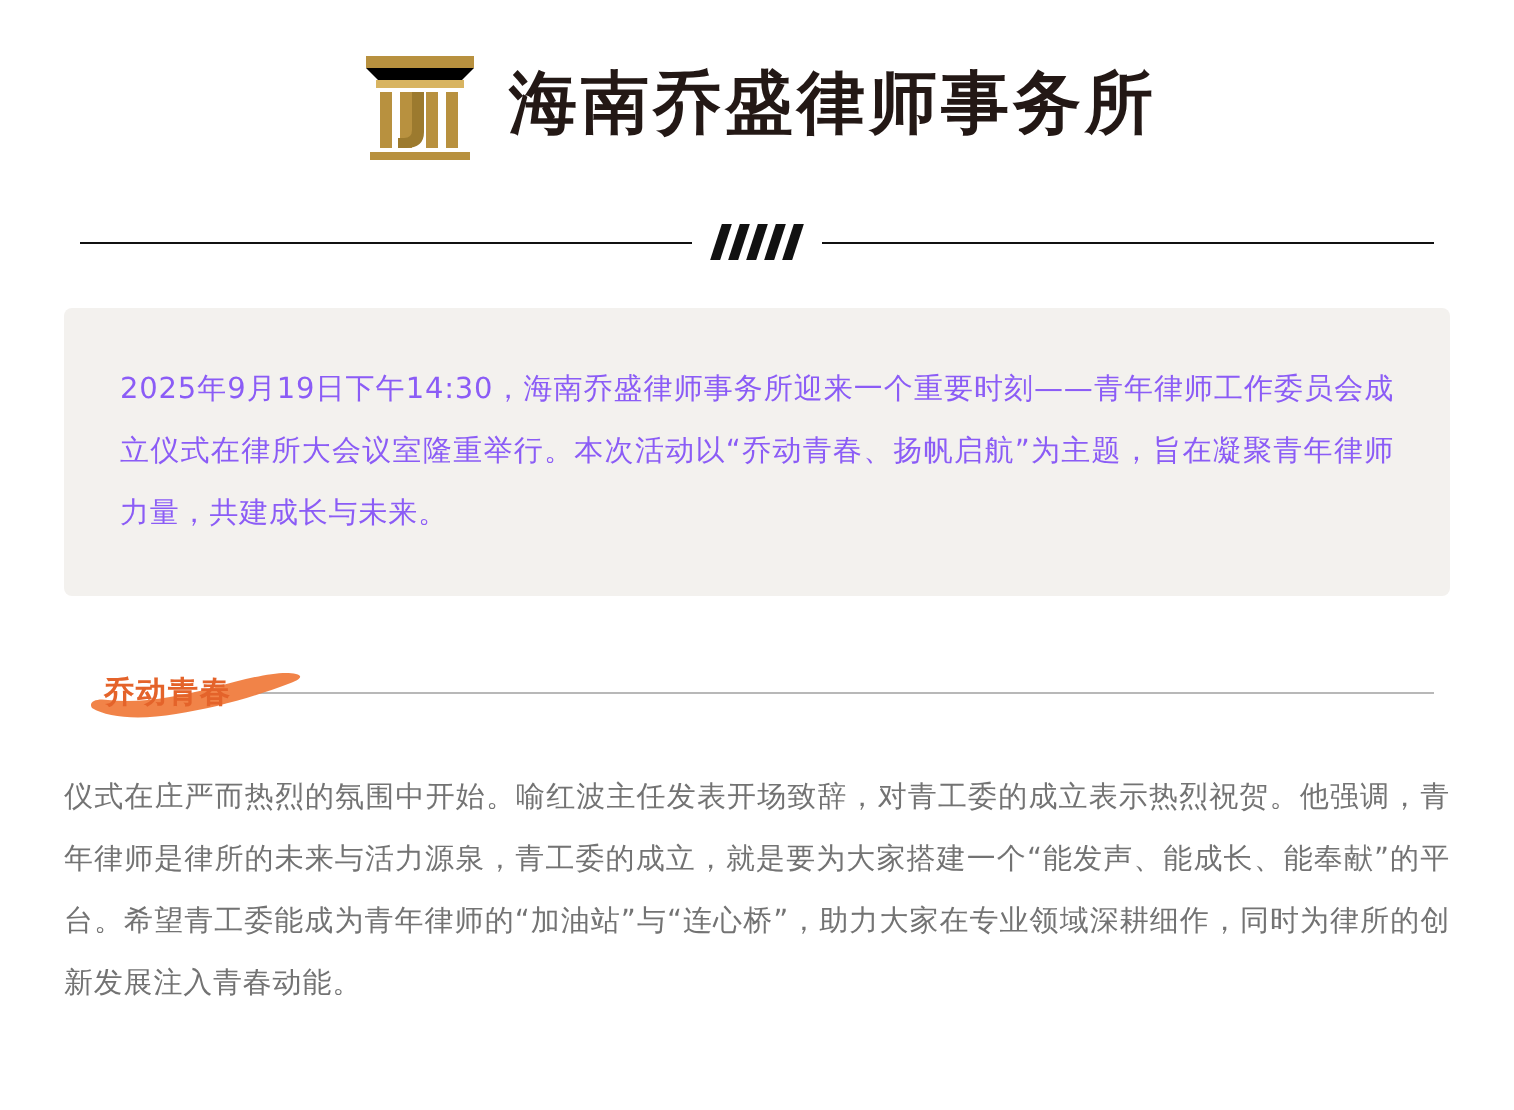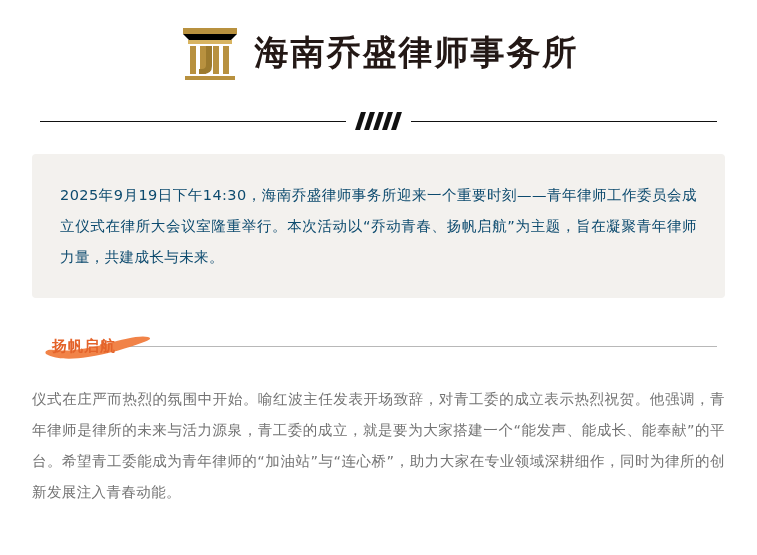--- a/index.html
+++ b/index.html
@@ -97,21 +97,21 @@
   .lead-card {
     margin: 20px 32px 0 32px;
     background: #f3f1ee;
     border-radius: 4px;
     padding: 26px 28px 24px 28px;
   }
   .lead-text {
     font-family: "DejaVu Sans", "Liberation Sans", sans-serif;
     font-size: 14.5px;
     line-height: 2.15;
-    color: #0c4a6e;
+    color: #8b5cf6;
     letter-spacing: 0.4px;
     text-align: justify;
     margin: 0;
   }
 
   
   .section {
     margin: 34px 32px 0 32px;
   }
   .section-head {
@@ -196,19 +196,19 @@
     <p class="lead-text">2025年9月19日下午14:30，海南乔盛律师事务所迎来一个重要时刻——青年律师工作委员会成立仪式在律所大会议室隆重举行。本次活动以“乔动青春、扬帆启航”为主题，旨在凝聚青年律师力量，共建成长与未来。</p>
   </div>
 
   <div class="section">
     <div class="section-head">
       <span class="brush">
         <svg viewBox="0 0 120 28" width="120" height="28" aria-hidden="true">
           <path d="M6 21 C14 26, 30 27, 48 24 C68 21, 88 15, 104 9 C110 7, 112 5, 108 4 C100 2, 84 6, 66 11 C50 15, 30 19, 14 17 C8 16, 4 18, 6 21 Z" fill="#f07c3e" opacity="0.95"></path>
         </svg>
       </span>
-      <span class="section-title">扬帆启航</span>
+      <span class="section-title">乔动青春</span>
       <span class="section-rule"></span>
     </div>
     <p class="body-text">仪式在庄严而热烈的氛围中开始。喻红波主任发表开场致辞，对青工委的成立表示热烈祝贺。他强调，青年律师是律所的未来与活力源泉，青工委的成立，就是要为大家搭建一个“能发声、能成长、能奉献”的平台。希望青工委能成为青年律师的“加油站”与“连心桥”，助力大家在专业领域深耕细作，同时为律所的创新发展注入青春动能。</p>
   </div>
 
 </div>
 
 </body></html>

